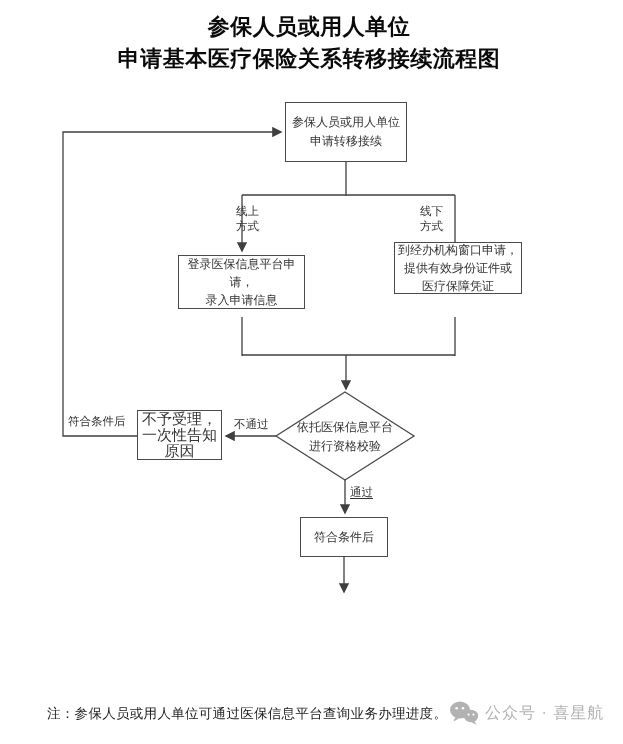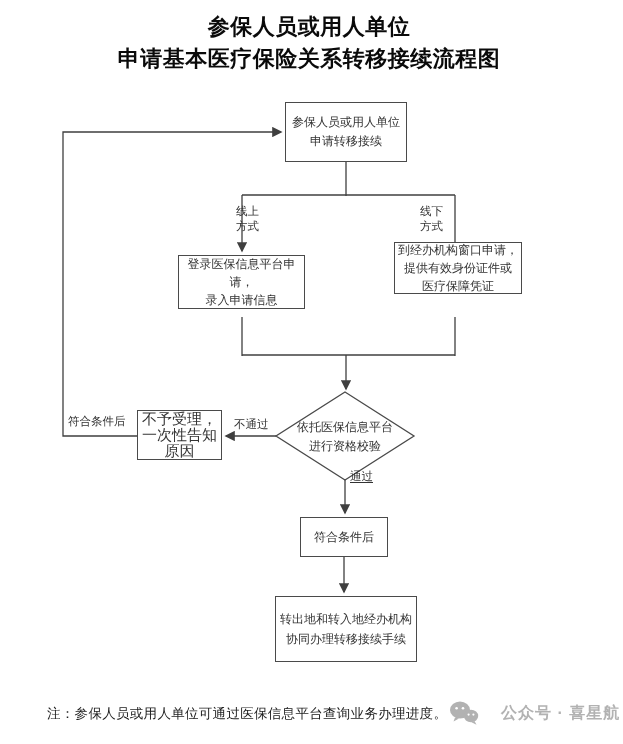--- a/index.html
+++ b/index.html
@@ -29,31 +29,30 @@
   #node-final  {left:275px;top:596px;width:142px;height:66px;line-height:20px;}
   .diamond-text{
     position:absolute;left:276px;top:417px;width:138px;height:40px;
     display:flex;align-items:center;justify-content:center;text-align:center;
     white-space:pre-line;font-size:12px;line-height:19px;color:#333;
   }
   .elabel{position:absolute;font-size:11.5px;line-height:15px;color:#333;white-space:pre-line;}
   #lbl-online {left:236px;top:204px;}
   #lbl-offline{left:420px;top:204px;}
   #lbl-fail   {left:234px;top:417px;}
-  #lbl-pass   {left:350px;top:469px;text-decoration:underline;text-underline-offset:2px;}
+  #lbl-pass   {left:350px;top:485px;text-decoration:underline;text-underline-offset:2px;}
   #lbl-requal {left:68px;top:414px;}
   .note{
     position:absolute;left:47px;top:705px;
     font-family:"Liberation Serif","DejaVu Serif",serif;font-size:13.5px;color:#1c1c1c;
     letter-spacing:0.3px;
   }
   .watermark{
-    position:absolute;left:449px;top:700px;display:flex;align-items:center;gap:22px;
+    position:absolute;left:449px;top:700px;display:flex;align-items:center;gap:6px;
     color:#b2b2b2;
-    font-weight:bold;
   }
   .watermark .wm-text{font-size:16px;letter-spacing:1px;line-height:26px;}
 </style>
 </head>
 <body>
 
 <div class="page">
 
   <div class="title">
     <div class="t1">参保人员或用人单位</div>
@@ -94,22 +93,20 @@
 医疗保障凭证</div>
 
   <div class="diamond-text">依托医保信息平台
 进行资格校验</div>
 
   <div class="node" id="node-reject">不予受理，
 一次性告知原因</div>
 
   <div class="node" id="node-success">符合条件后</div>
 
-  <div class="node" id="node-final">转出地和转入地经办机构
-协同办理转移接续手续</div>
 
   <div class="elabel" id="lbl-online">线上
 方式</div>
 
   <div class="elabel" id="lbl-offline">线下
 方式</div>
 
   <div class="elabel" id="lbl-fail">不通过</div>
 
   <div class="elabel" id="lbl-pass">通过</div>

